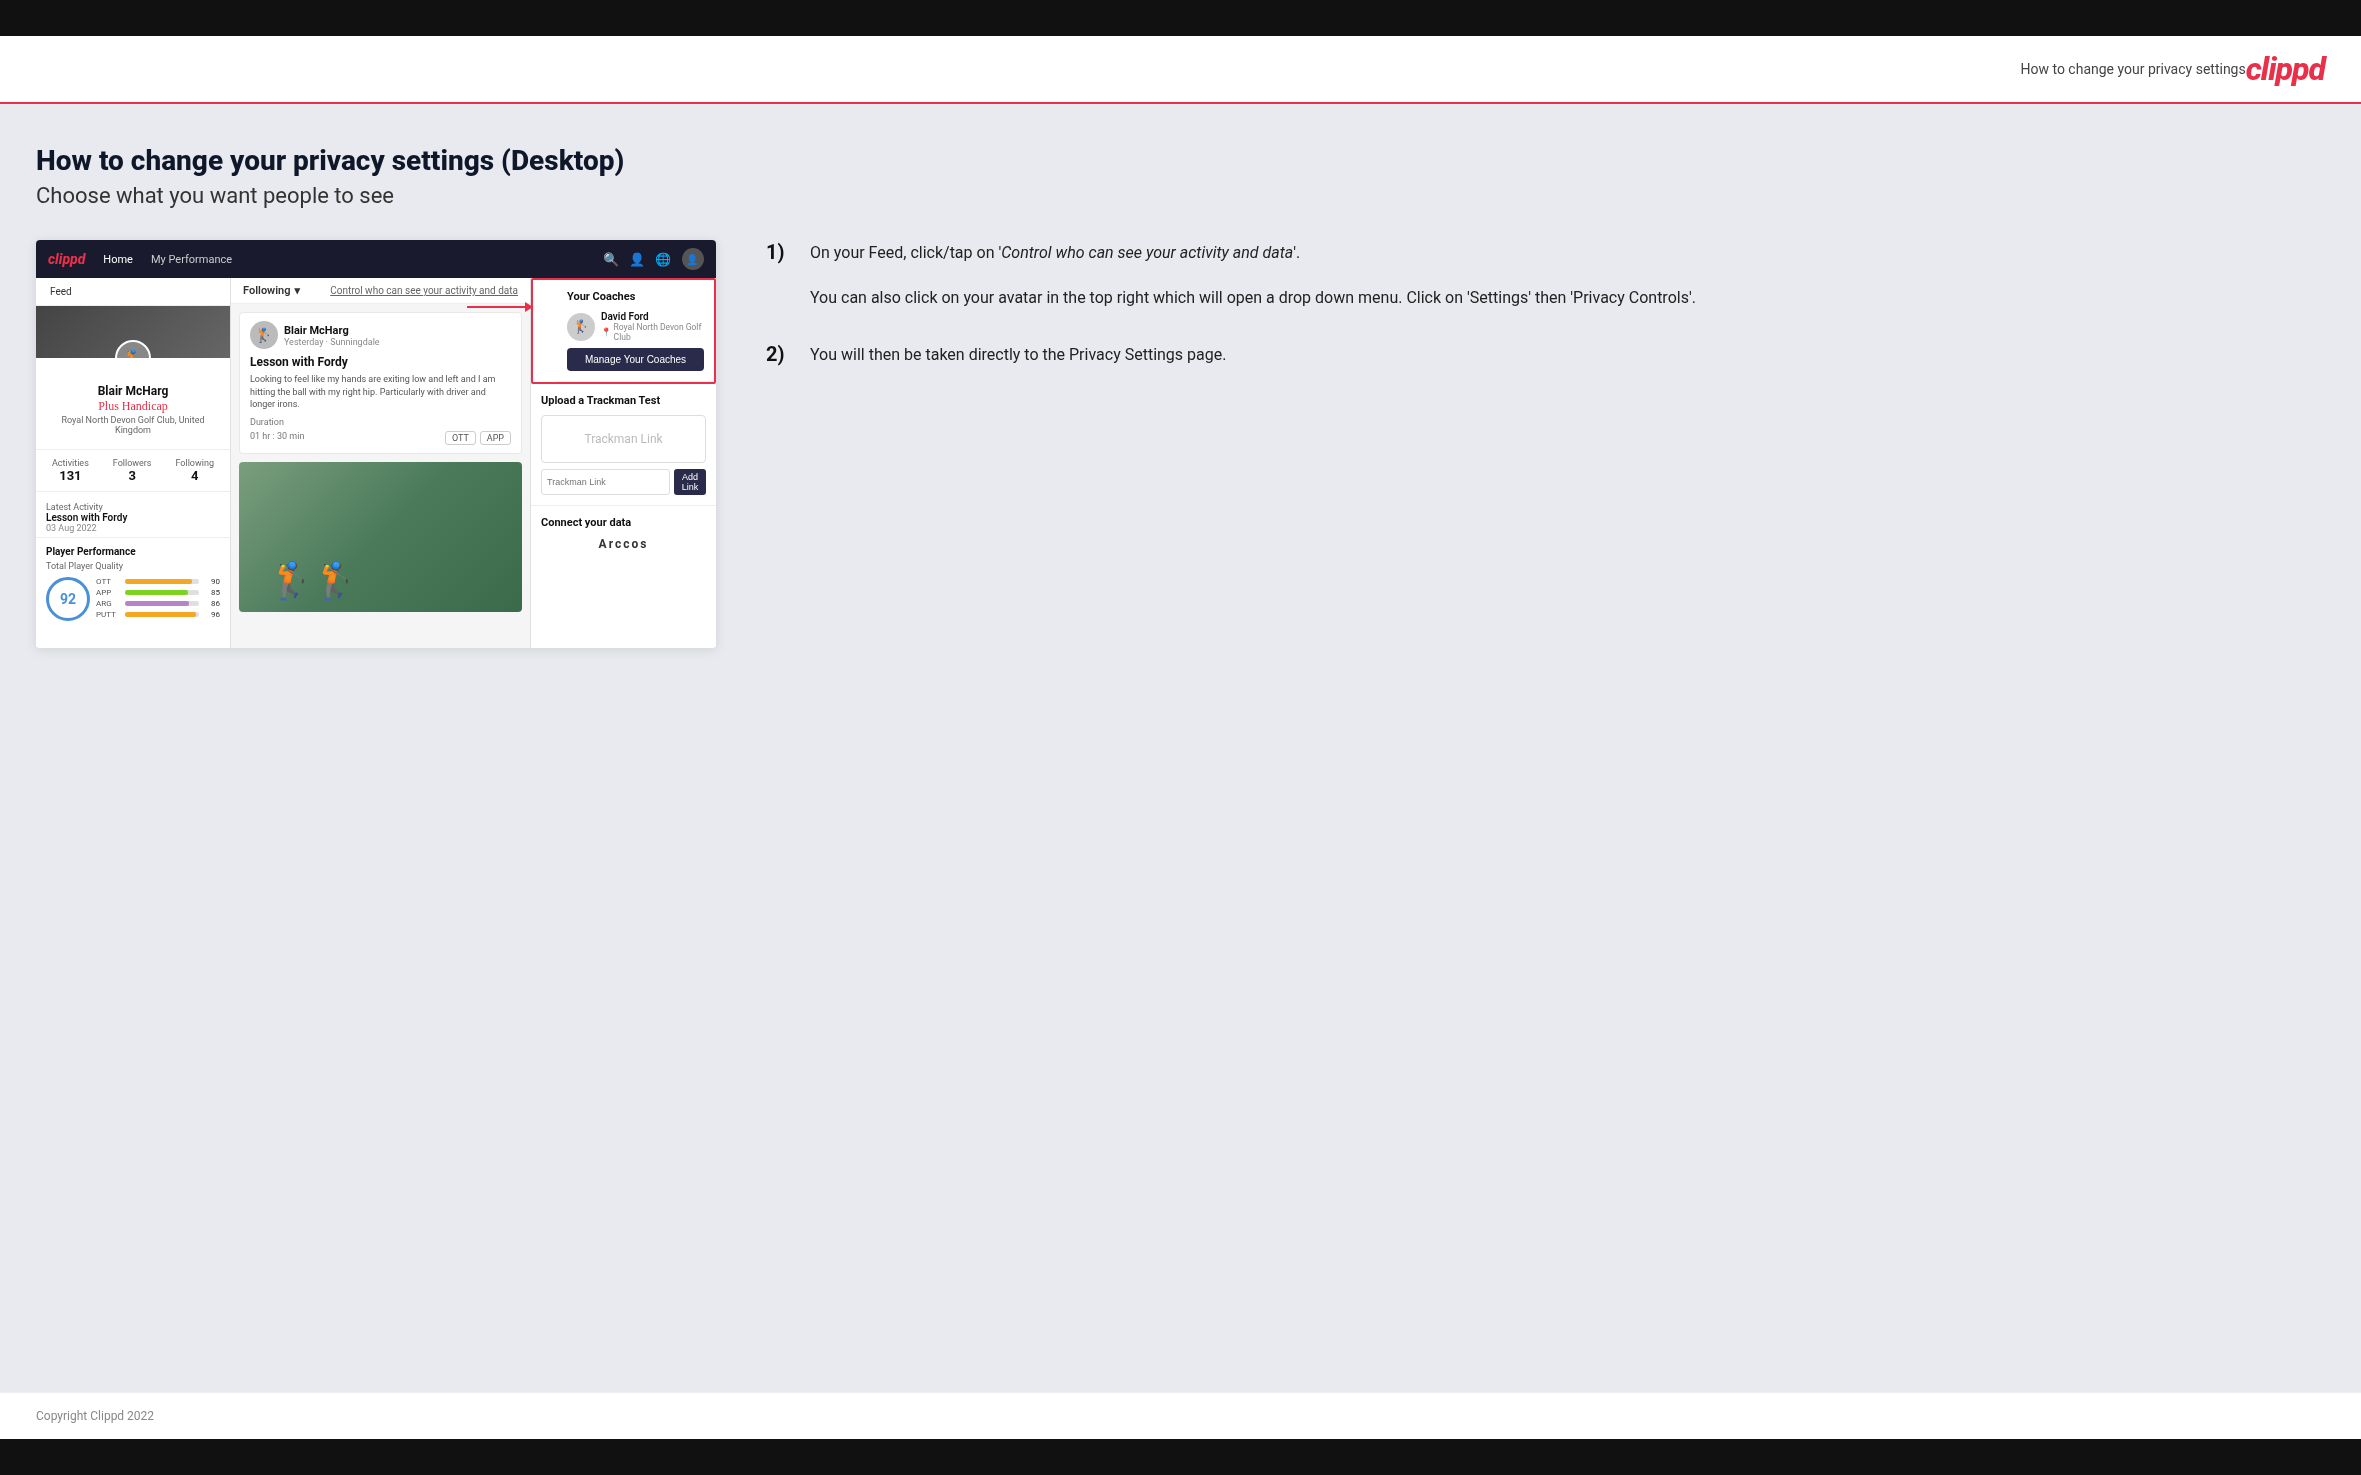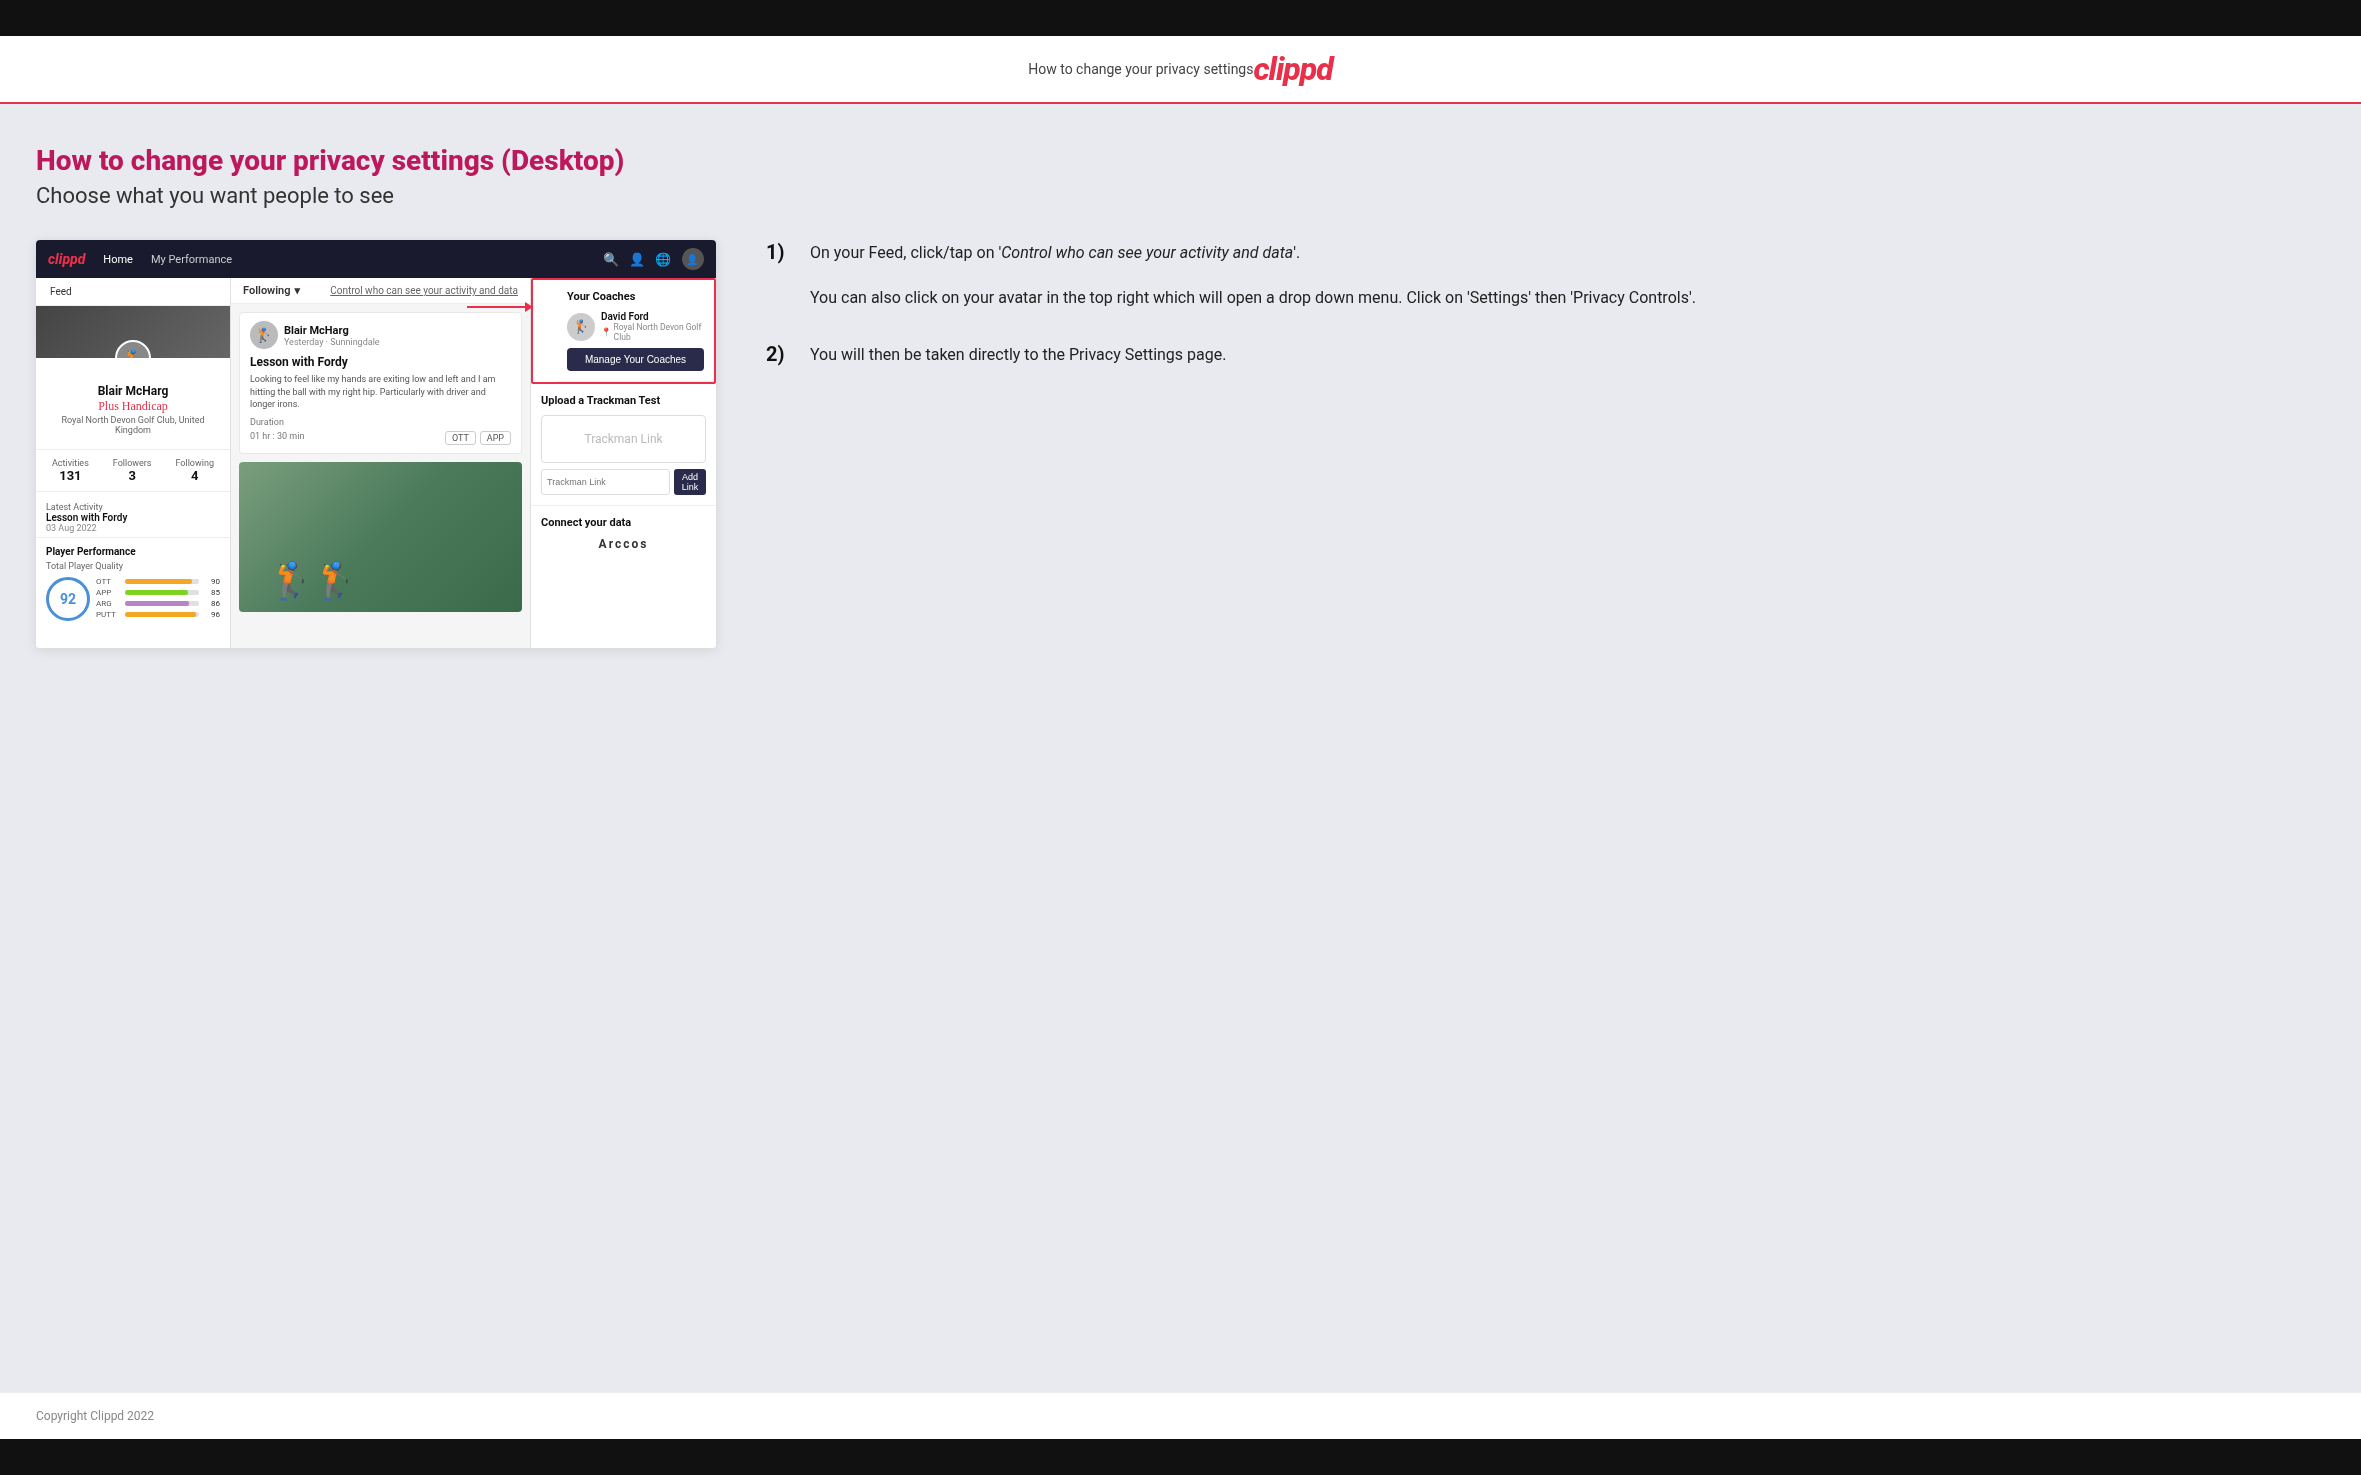--- a/index.html
+++ b/index.html
@@ -16,21 +16,21 @@
     .top-bar {
       background: #111;
       height: 36px;
       width: 100%;
     }
 
     
     .site-header {
       display: flex;
       align-items: center;
-      justify-content: center;
+      justify-content: flex-end;
       padding: 14px 36px;
       border-bottom: 2px solid #e8304a;
       background: #fff;
     }
     .site-header-title {
       font-size: 14px;
       color: #444;
     }
     .clippd-logo {
       font-size: 32px;
@@ -43,21 +43,21 @@
     
     .main-content {
       background: #e8eaef;
       flex: 1;
       padding: 40px 36px 60px 36px;
     }
 
     .page-title {
       font-size: 28px;
       font-weight: 800;
-      color: #be185d;
+      color: #0f172a;
       margin-bottom: 6px;
     }
     .page-subtitle {
       font-size: 22px;
       color: #333;
       margin-bottom: 32px;
     }
 
     
     .content-row {

